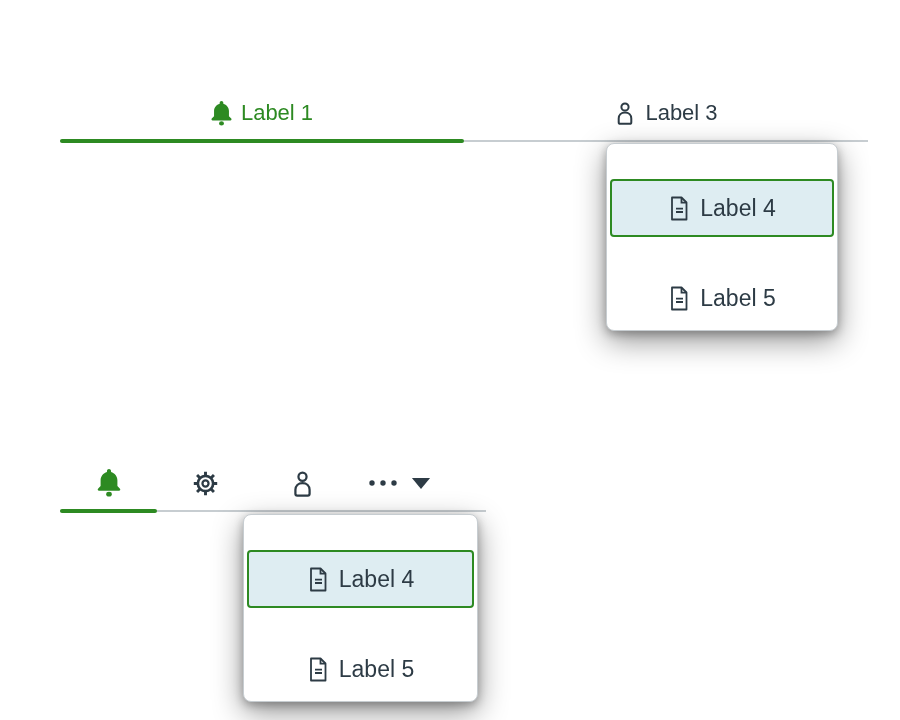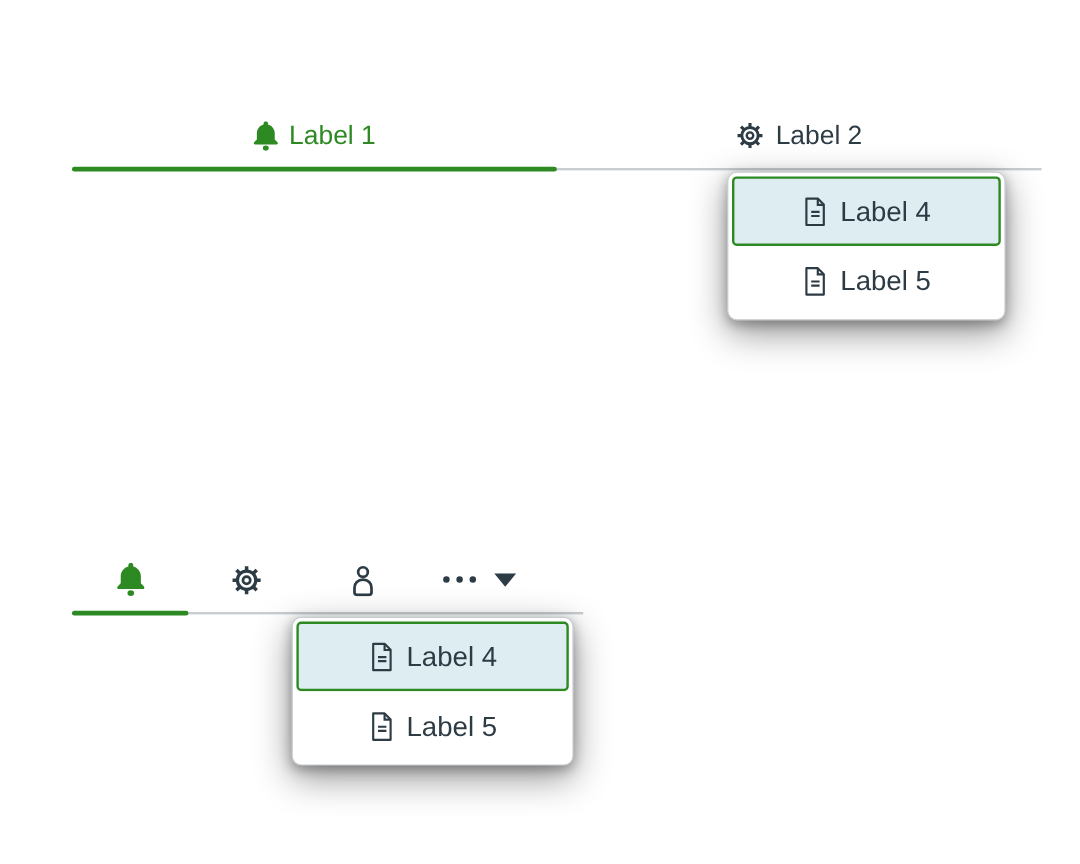--- a/index.html
+++ b/index.html
@@ -36,21 +36,21 @@
     position:absolute;z-index:5;background:var(--panel-bg,#fff);
     border:1px solid var(--divider-gray,#C7CDD1);border-radius:8px;padding:3px;
     box-shadow:0 10px 30px rgba(0,0,0,.42),0 3px 10px rgba(0,0,0,.28);
     box-sizing:border-box;
   }
   .dropdown-top{left:606px;top:143px;width:232px;}
   .dropdown-bottom{left:243px;top:514px;width:235px;}
   .menu-item{
     height:58px;display:flex;align-items:center;justify-content:center;gap:9px;
     font-size:23px;border:2px solid transparent;border-radius:4px;
-    box-sizing:border-box;cursor:pointer;background:#fff;color:var(--text-dark,#2D3B45);
+    box-sizing:border-box;cursor:pointer;background:#fff;color:var(--text-dark,#2D3B45);margin-top:32px;
   }
   .menu-item.selected{
     background:var(--highlight-bg,#DEEDF2);
     border-color:var(--accent-green,#2D8A22);
   }
 </style>
 </head>
 <body>
 
 <div class="stage">
@@ -60,33 +60,30 @@
     <div class="tab active">
       <span class="icon">
         <svg width="21" height="25" viewBox="0 0 22 26" fill="currentColor">
           <path d="M11 0c-1 0-1.9.8-1.9 1.9v.9C5.7 3.7 3.2 6.8 3.2 10.4v5.5L.8 18.3c-.3.4-.4.9-.2 1.3.2.4.6.7 1.1.7h18.6c.5 0 .9-.3 1.1-.7.2-.4.1-.9-.2-1.3l-2.4-2.4v-5.5c0-3.6-2.5-6.7-5.9-7.6v-.9C12.9.8 12 0 11 0z"></path>
           <ellipse cx="11" cy="23.4" rx="2.6" ry="2.2"></ellipse>
         </svg>
       </span>
       <span>Label 1</span>
     </div>
 
+
     <div class="tab">
       <span class="icon">
-        <svg width="24" height="24" viewBox="0 0 24 24" fill="none" stroke="currentColor">
-          <circle cx="12" cy="12" r="6.8" stroke-width="2.4"></circle>
-          <circle cx="12" cy="12" r="2.7" stroke-width="2"></circle>
-          <g stroke-width="2.6">
-            <path d="M12 5.2V1.6M12 22.4v-3.6M18.8 12h3.6M1.6 12h3.6M16.9 7.1l2.6-2.6M4.5 19.5l2.6-2.6M16.9 16.9l2.6 2.6M4.5 4.5l2.6 2.6"></path>
-          </g>
+        <svg width="22" height="24" viewBox="0 0 22 24" fill="none" stroke="currentColor" stroke-width="2">
+          <circle cx="11" cy="6" r="3.6"></circle>
+          <path d="M11 11.6c-3.8 0-6.3 2.6-6.3 6v3.6c0 .9.7 1.6 1.6 1.6h9.4c.9 0 1.6-.7 1.6-1.6v-3.6c0-3.4-2.5-6-6.3-6z"></path>
         </svg>
       </span>
-      <span>Label 2</span>
+      <span>Label 3</span>
     </div>
-
 
   </div>
 
   <div class="dropdown dropdown-top">
     <div class="menu-item selected">
       <span class="icon">
         <svg width="23" height="25" viewBox="0 0 23 25" fill="none" stroke="currentColor" stroke-width="1.8">
           <path d="M4 1.5h9.5l5 5v17H4z" stroke-linejoin="round"></path>
           <path d="M13.5 1.8v4.9h4.9"></path>
           <path d="M8 12.6h7M8 16h7"></path>

